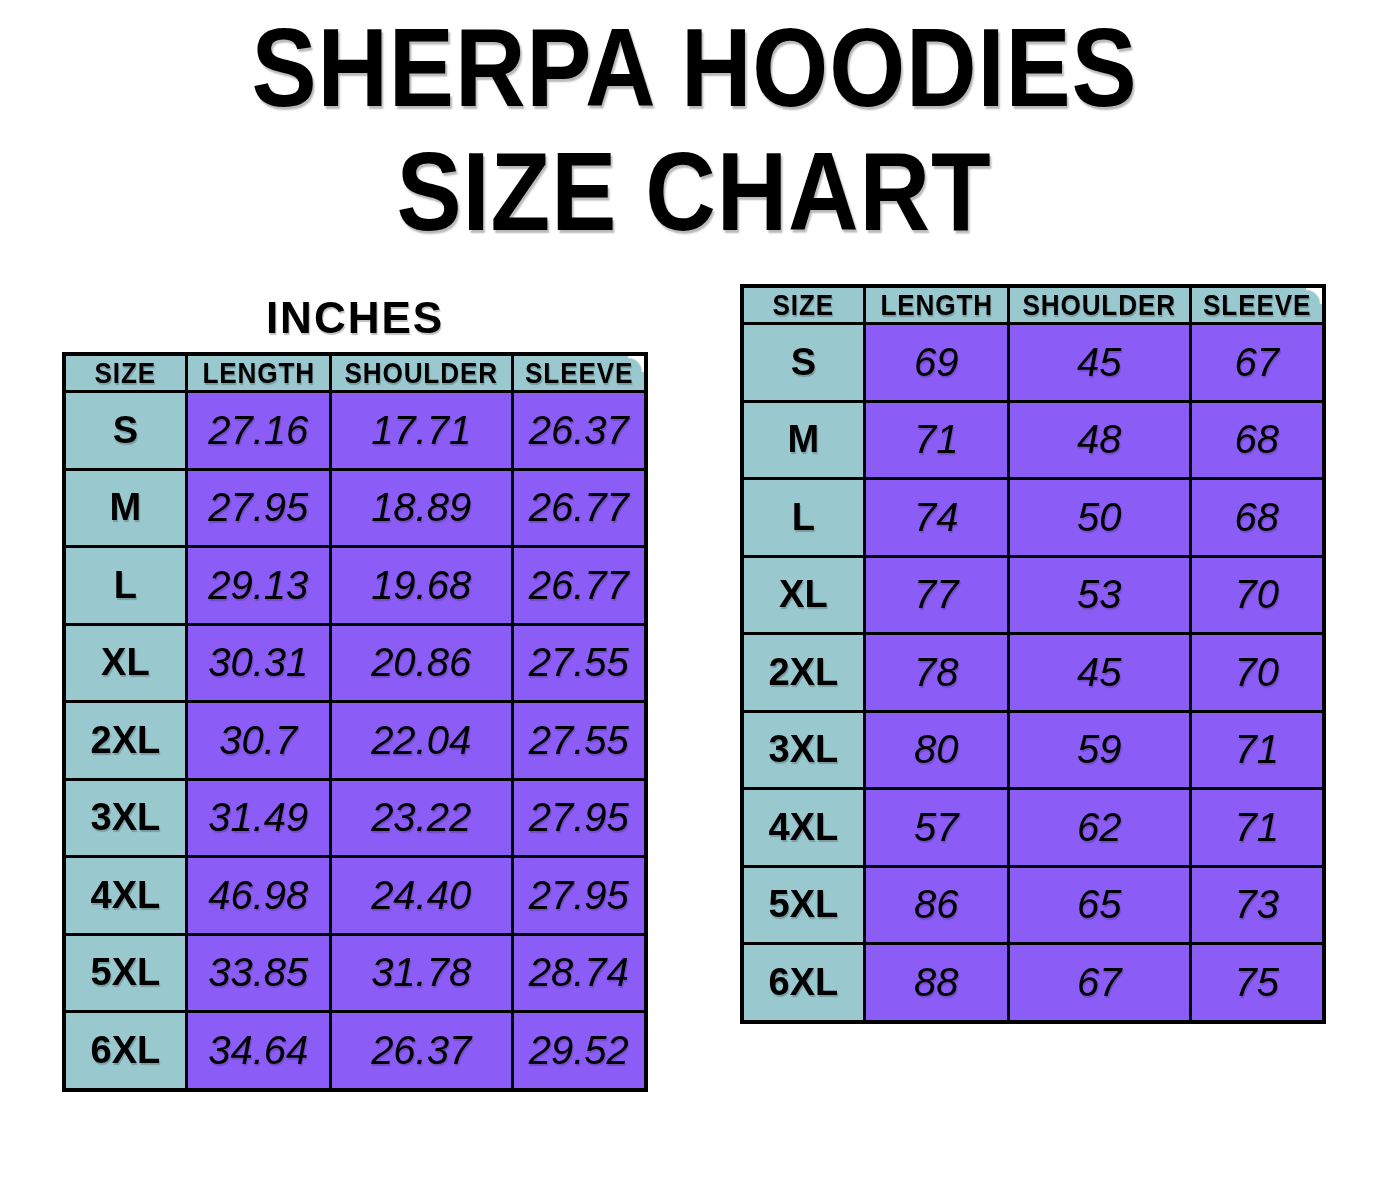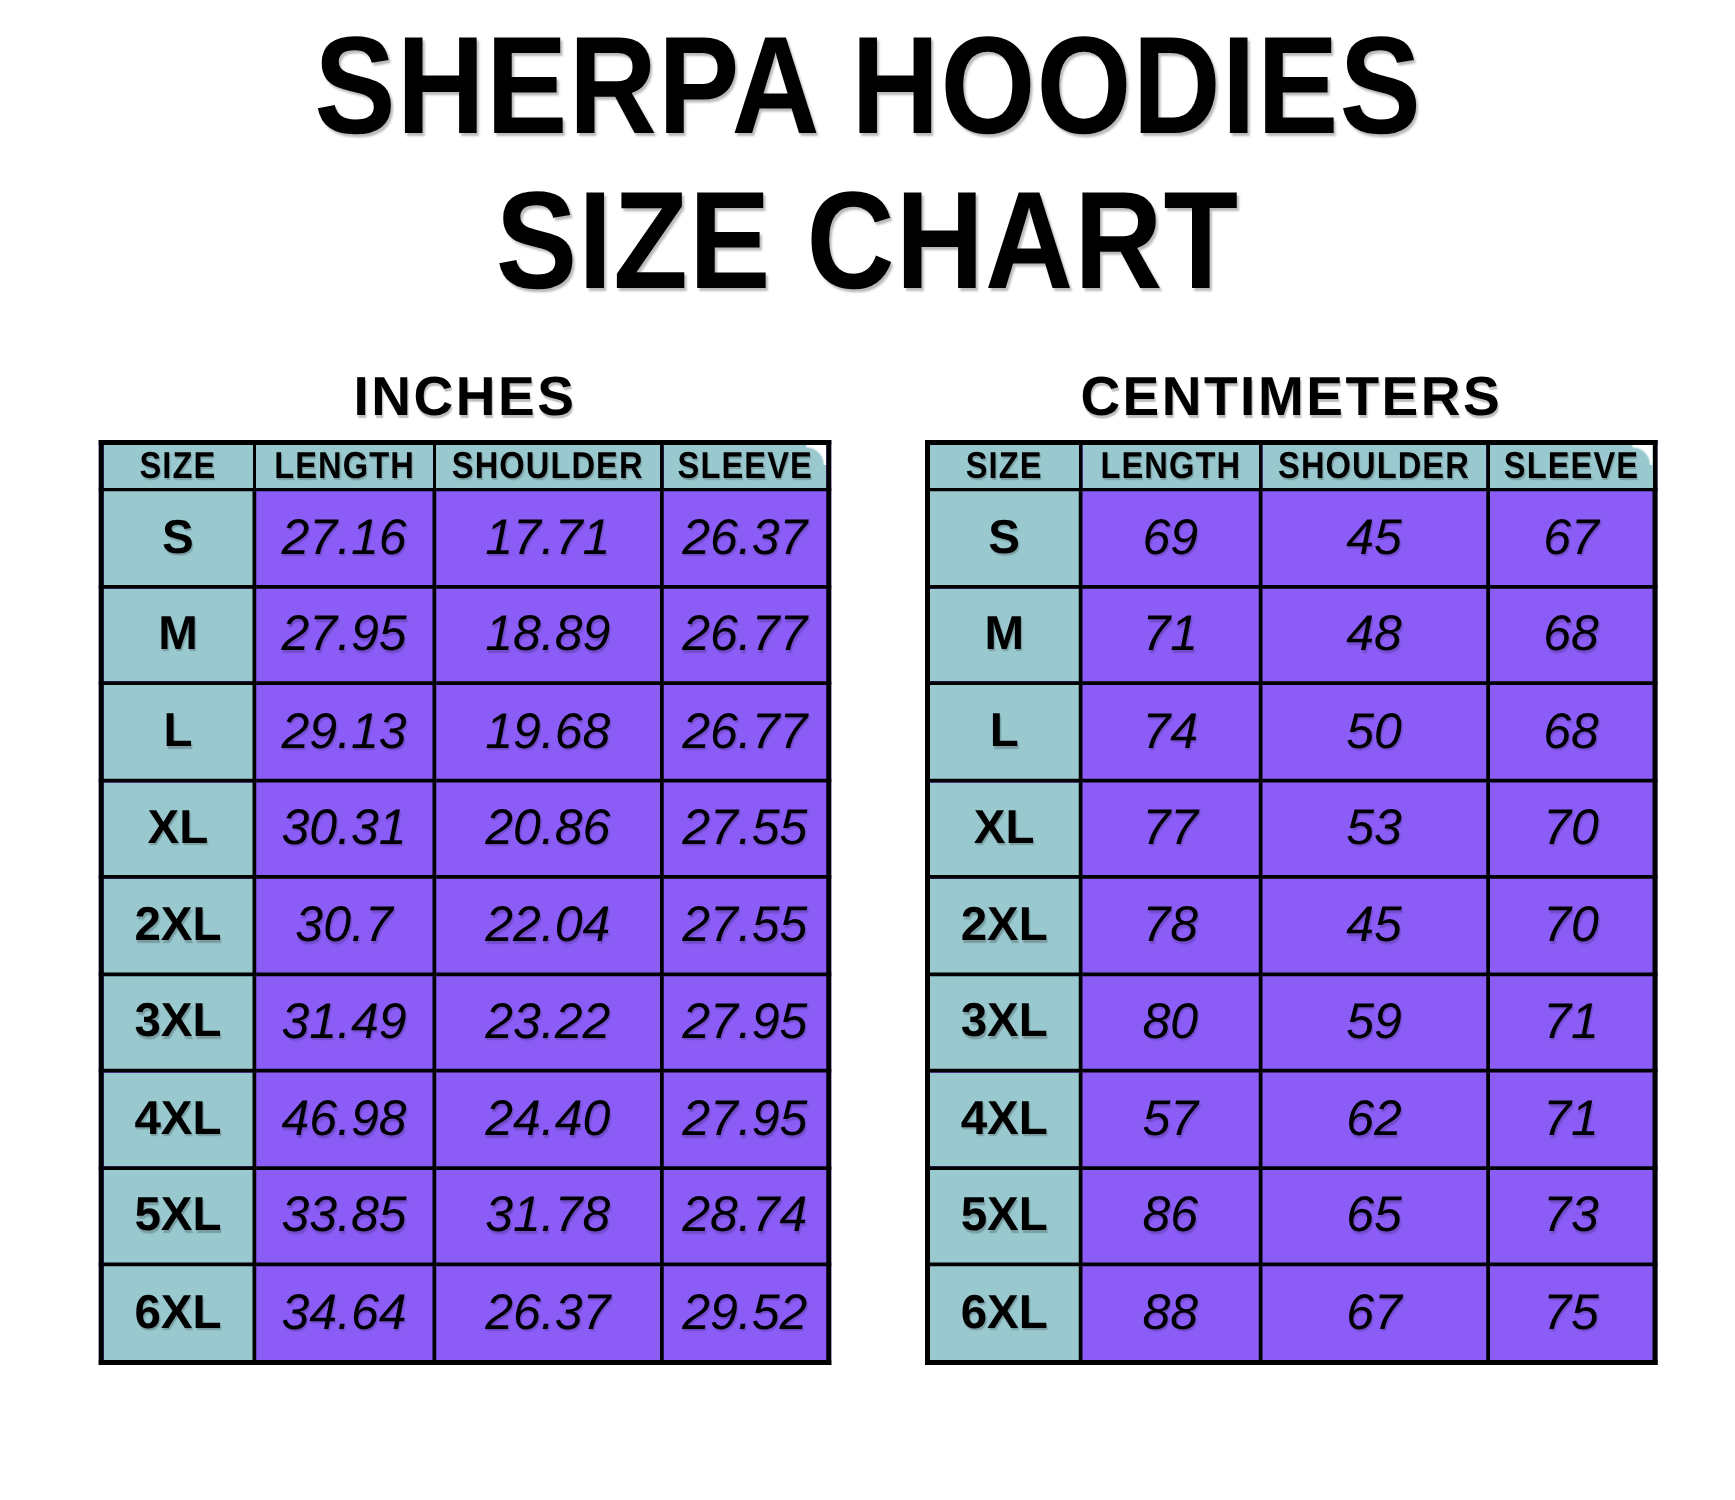--- a/index.html
+++ b/index.html
@@ -27,21 +27,21 @@
     text-shadow:2px 3px 2px rgba(0,0,0,0.28);
   }
   .squeeze{
     display:inline-block;
     transform:scaleX(0.88);
     transform-origin:50% 50%;
     white-space:nowrap;
   }
   
   .section{position:absolute;top:284px;width:586px;}
-  .section.inches{left:79px;}
+  .section.inches{left:62px;}
   .section.cm{left:740px;}
   .table-title{
     margin:0;
     height:68px;
     display:flex;align-items:center;justify-content:center;
     font-size:44px;font-weight:700;letter-spacing:2px;
     text-shadow:1px 2px 1px rgba(0,0,0,0.25);
   }
   
   table.size-chart{
@@ -171,21 +171,20 @@
             <th class="size-cell">6XL</th>
             <td>34.64</td>
             <td>26.37</td>
             <td>29.52</td>
           </tr>
         </tbody>
     </table>
   </div>
 
   <div class="section cm">
-    <h2 class="table-title">CENTIMETERS</h2>
     <table class="size-chart">
       <colgroup>
         <col class="c-size">
           <col class="c-length">
           <col class="c-shoulder">
           <col class="c-sleeve">
       </colgroup>
       <thead>
           <tr>
             <th><span class="hdr-label">SIZE</span></th>

